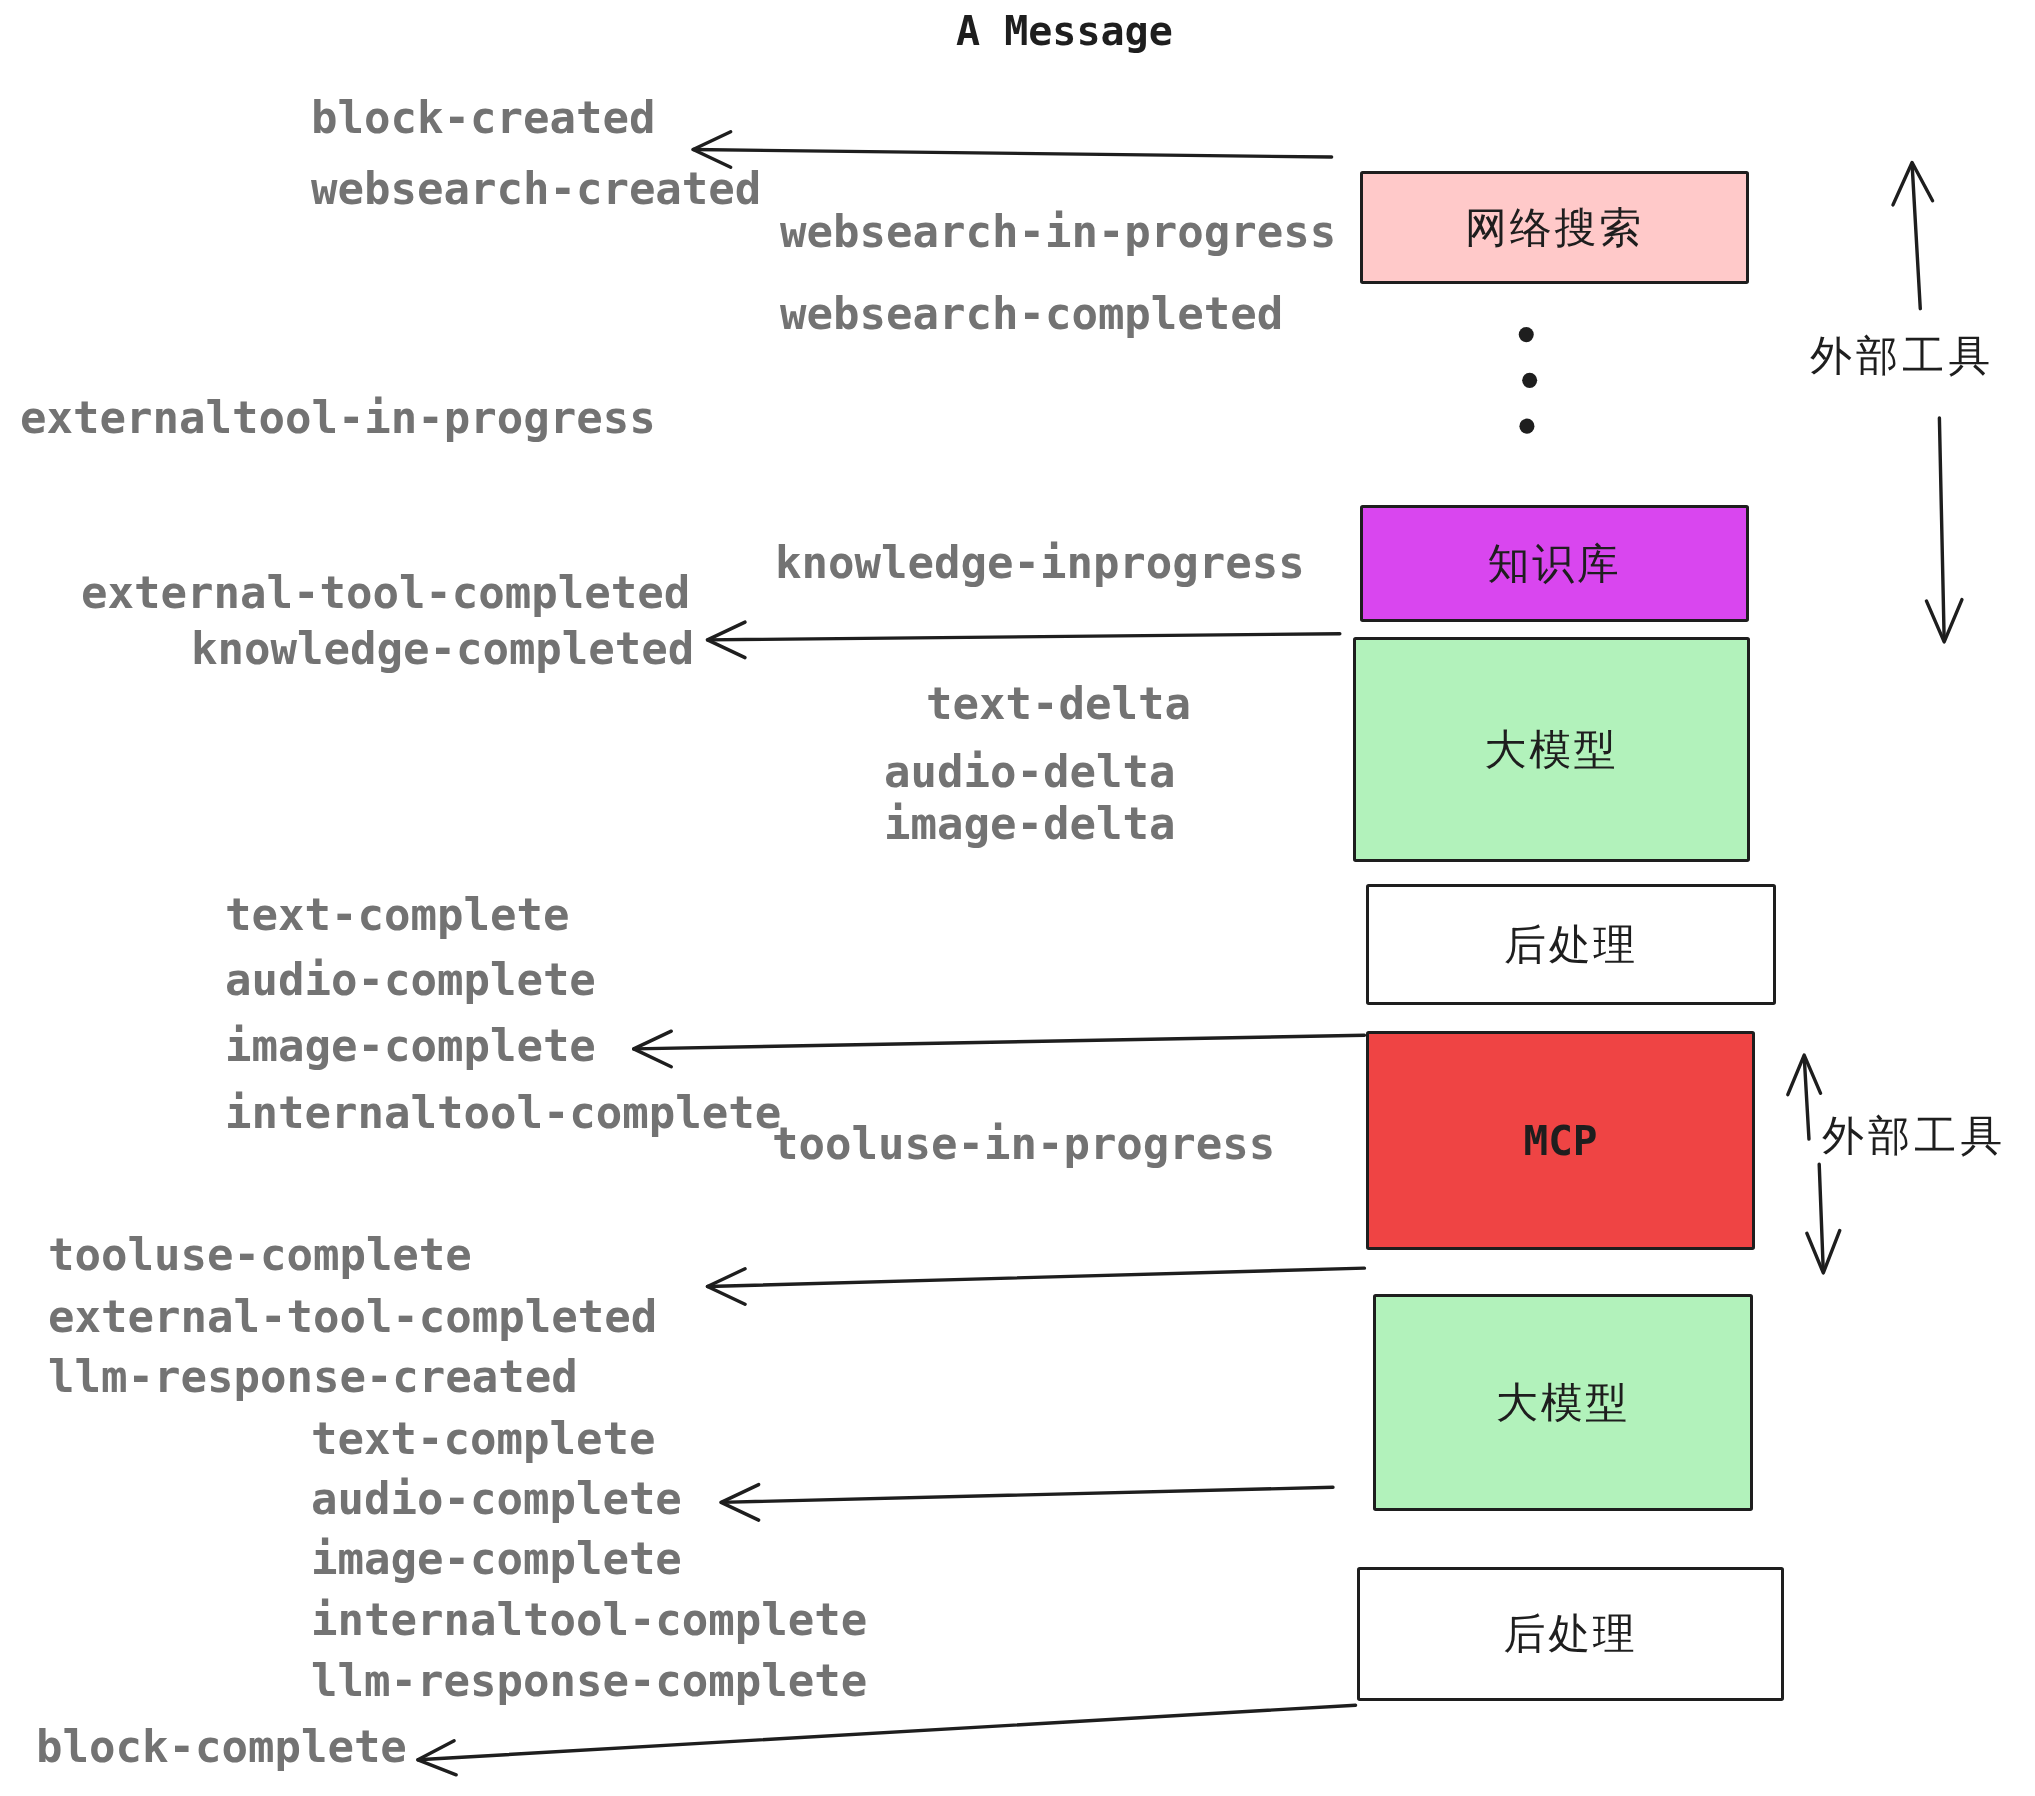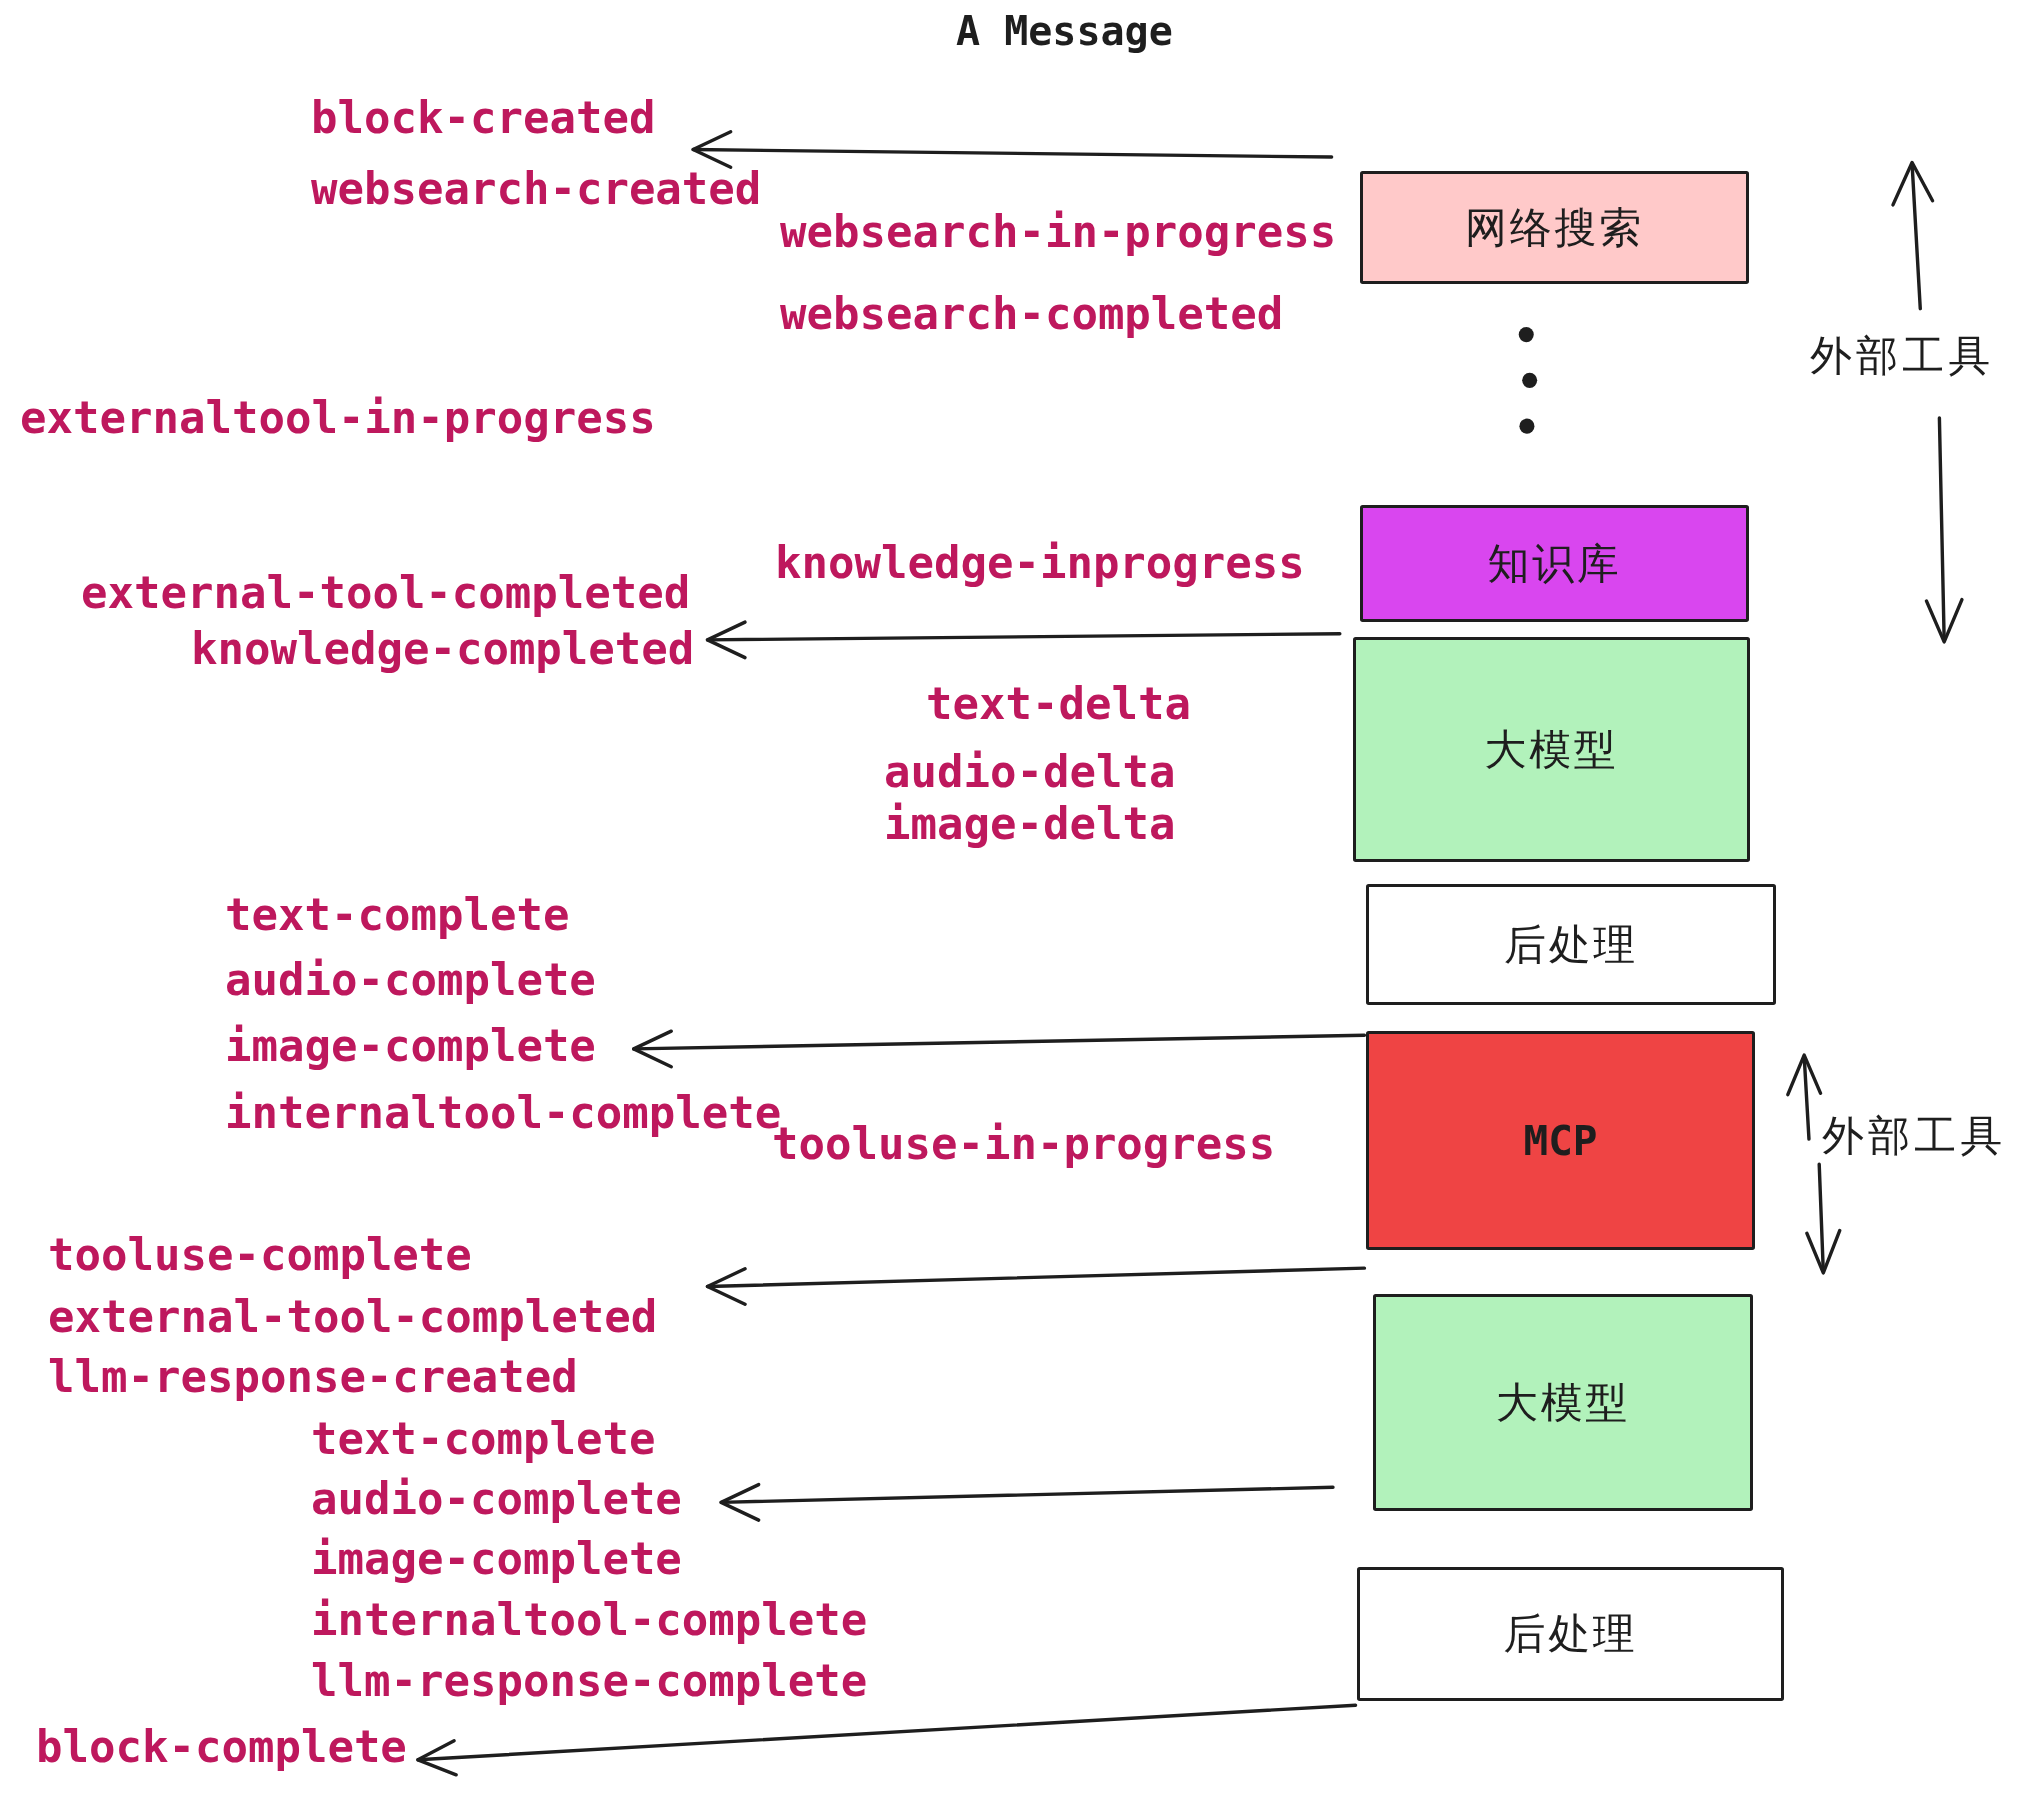--- a/index.html
+++ b/index.html
@@ -10,21 +10,21 @@
     font-family:"DejaVu Sans Mono", monospace;
     color:#1e1e1e;
     overflow:hidden;
   }
   .evt{
     position:absolute;
     font-size:44px;
     font-weight:700;
     line-height:1;
     white-space:nowrap;
-    color:#be185d;
+    color:#737373;
   }
   .title{
     position:absolute;
     font-size:40px;
     font-weight:700;
     line-height:1;
     white-space:nowrap;
   }
   .box{
     position:absolute;

